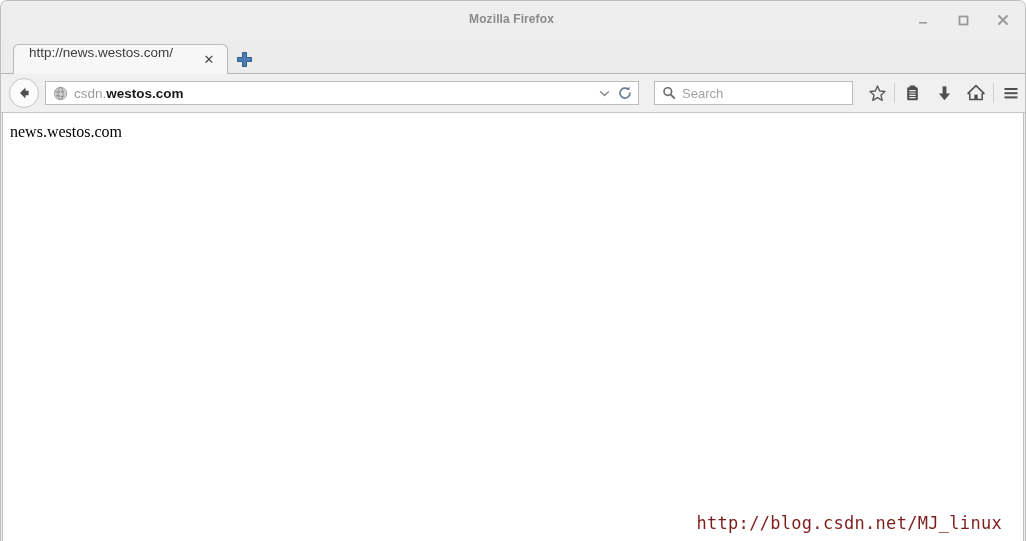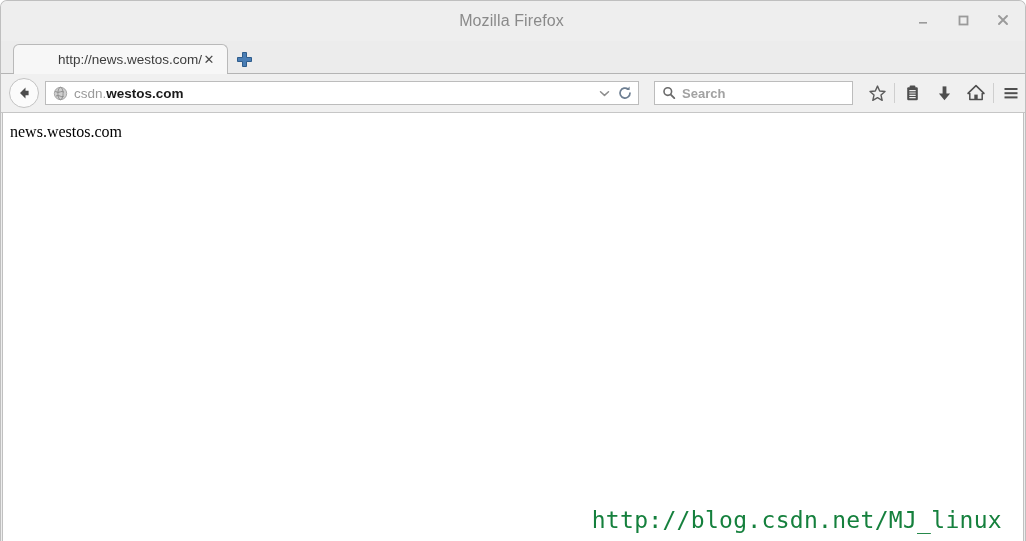--- a/index.html
+++ b/index.html
@@ -32,23 +32,23 @@
   
   .titlebar {
     position: relative;
     height: 40px;
     background: #eeeeee;
   }
   .title-text {
     position: absolute;
     left: 0; right: 3px; top: 11px;
     text-align: center;
-    font-size: 16px;
+    font-size: 12px;
     color: #8a8a8a;
-    font-weight: 400;
+    font-weight: 700;
     letter-spacing: 0.1px;
     user-select: none;
   }
   .wincontrols {
     position: absolute;
     right: 10px;
     top: 8px;
     display: flex;
     align-items: center;
     gap: 16px;
@@ -75,23 +75,22 @@
     left: 12px;
     top: 3px;
     height: 29px;
     width: 215px;
     background: #f7f7f7;
     border: 1px solid #b9b9b9;
     border-bottom: none;
     border-radius: 6px 6px 0 0;
     box-sizing: border-box;
     display: flex;
-    align-items: center;
+    align-items: flex-start;
     z-index: 2;
-    padding-left: 29px;
   }
   .tab::after {
     content: "";
     position: absolute;
     left: 0; right: 0;
     bottom: -1px;
     height: 1px;
     background: #f7f7f7;
   }
   .tab-label {
@@ -197,21 +196,20 @@
   .searchbar {
     margin-left: 15px;
     height: 24px;
     width: 199px;
     background: #ffffff;
     border: 1px solid #bcbcbc;
     display: flex;
     align-items: center;
     box-sizing: border-box;
     flex: none;
-    font-weight: bold;
   }
   .search-icon {
     margin-left: 7px;
     width: 14px;
     height: 14px;
     flex: none;
     display: flex;
     align-items: center;
   }
   .search-placeholder {
@@ -259,22 +257,22 @@
     font-family: "Liberation Serif", "DejaVu Serif", serif;
     font-size: 16px;
     color: #000000;
     user-select: none;
   }
   .watermark {
     position: absolute;
     right: 21px;
     bottom: 9px;
     font-family: "DejaVu Sans Mono", "Liberation Mono", monospace;
-    font-size: 23px;
-    color: #15803d;
+    font-size: 17px;
+    color: #7f1d1d;
     letter-spacing: 0.3px;
     white-space: nowrap;
     user-select: none;
     margin-left: 36px;
   }
 </style>
 </head>
 <body>
 
 <div class="window">

